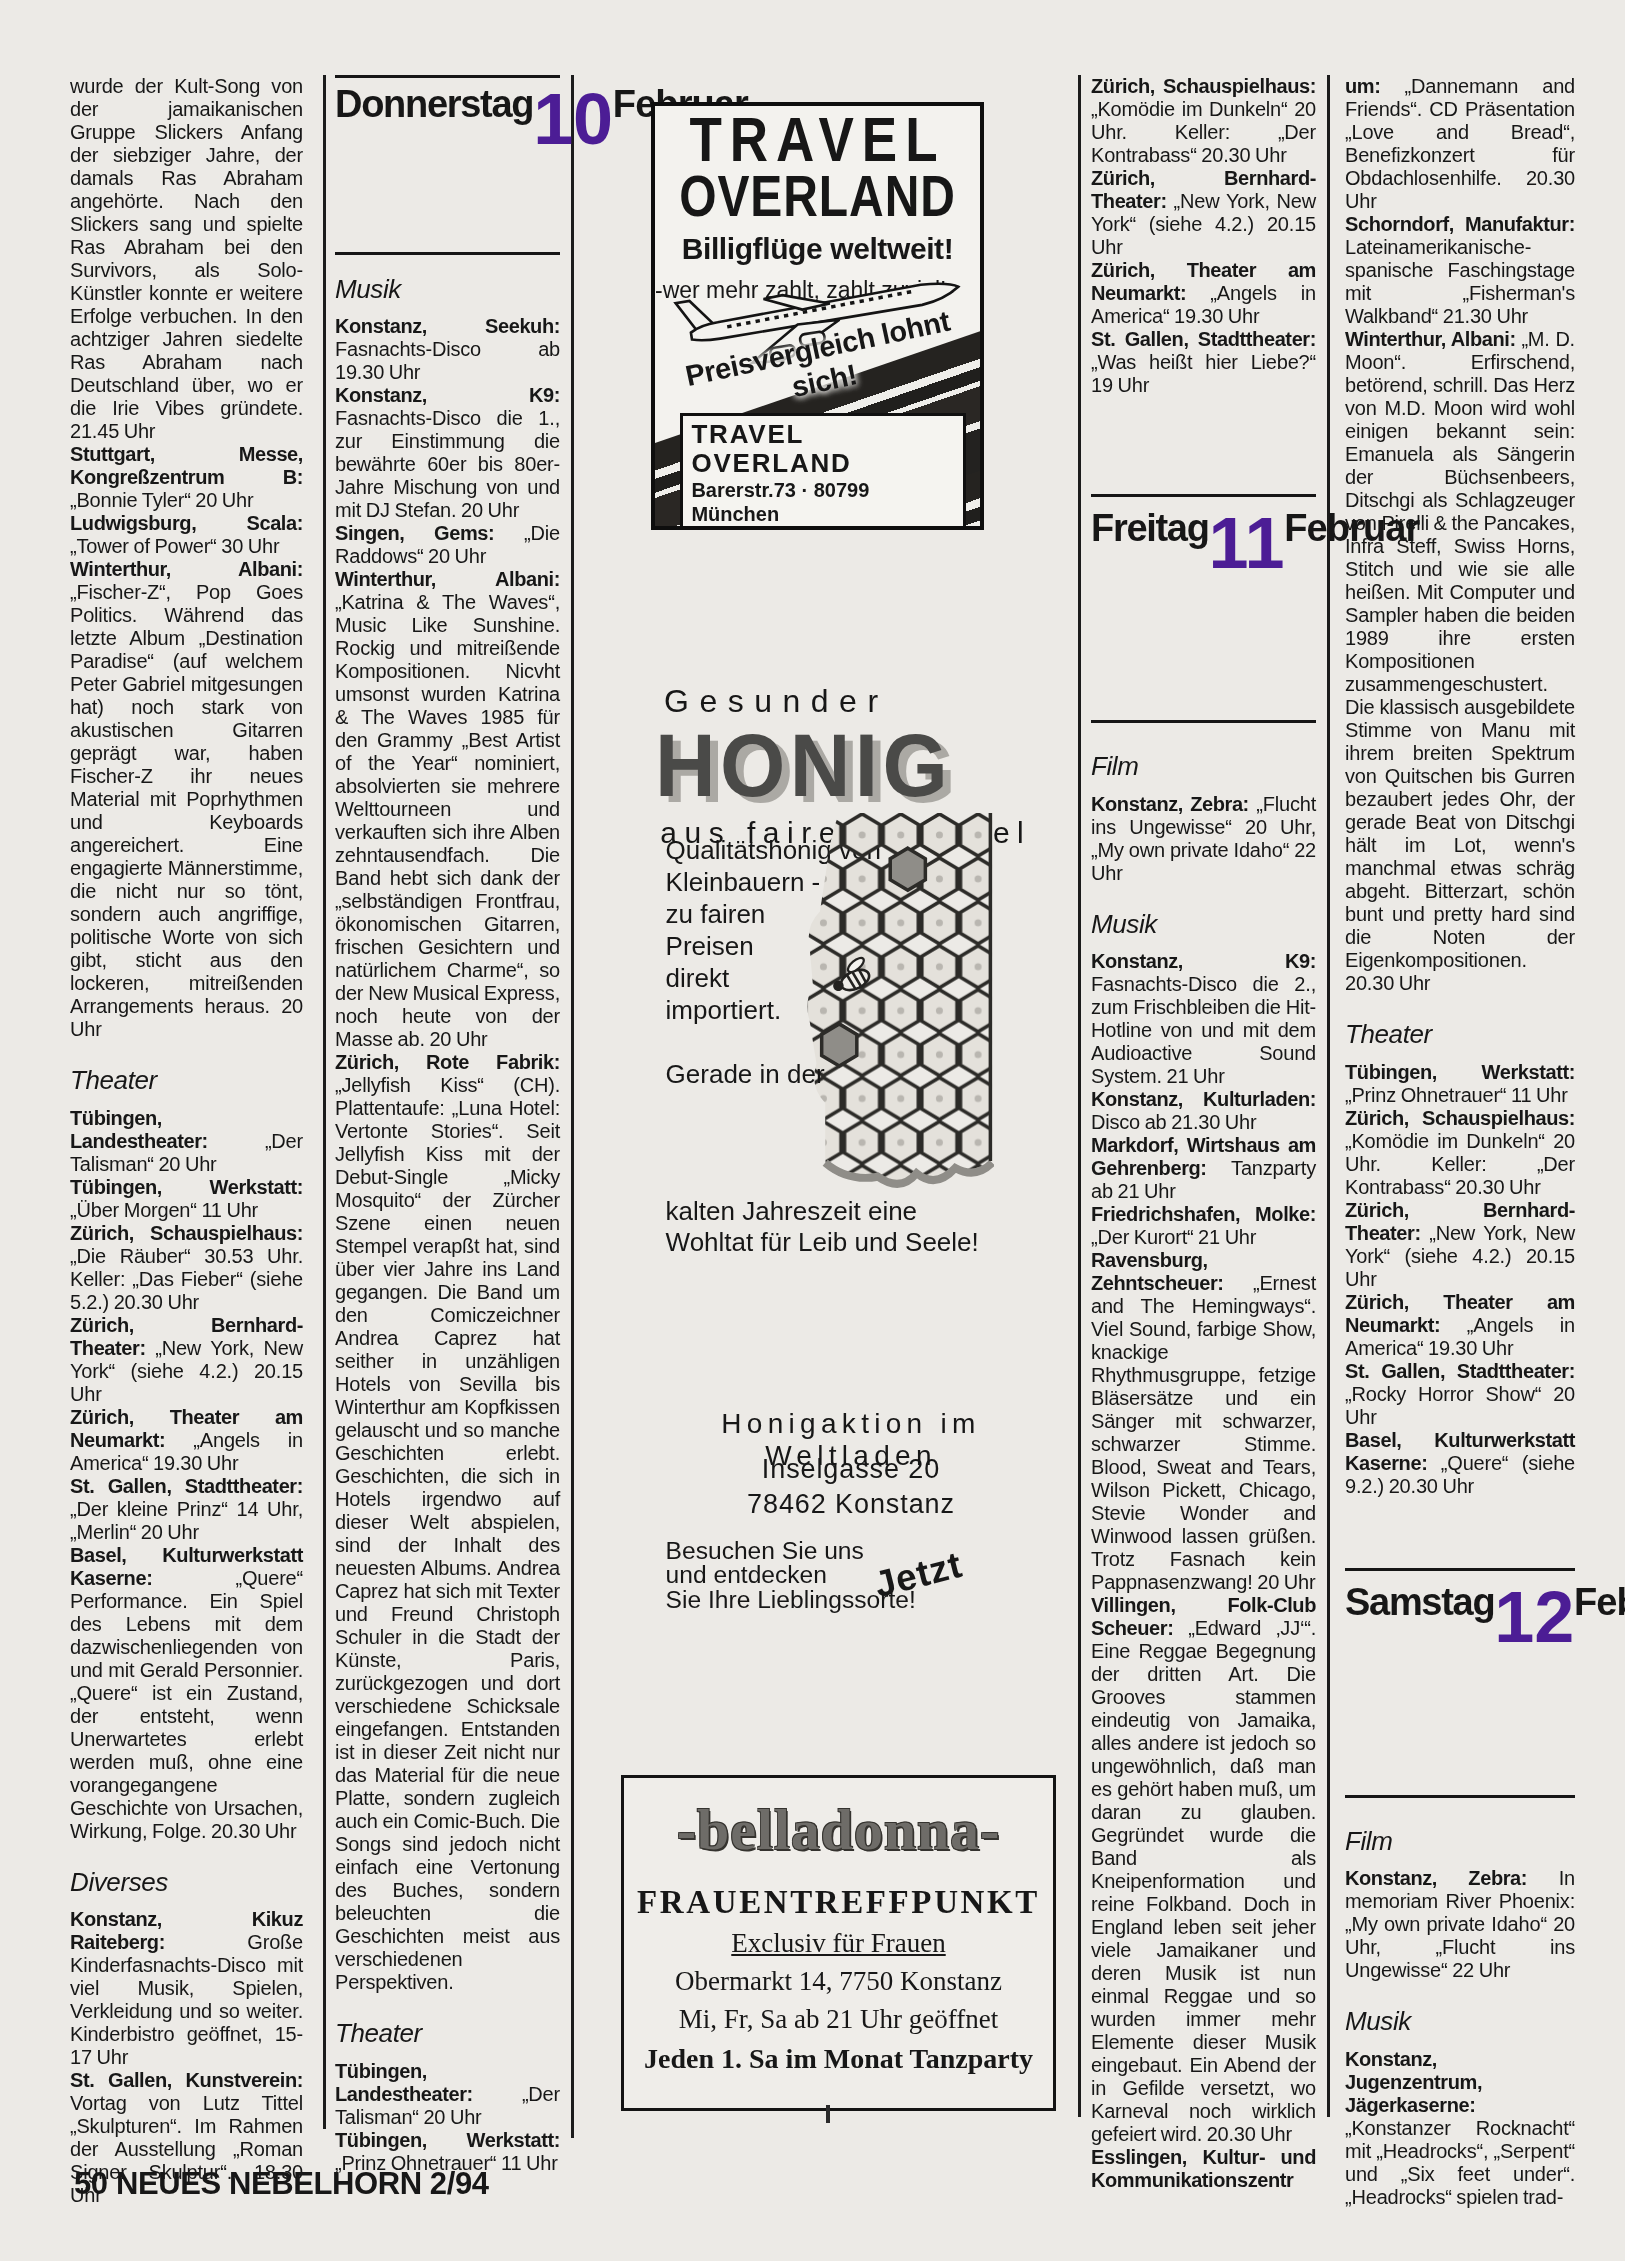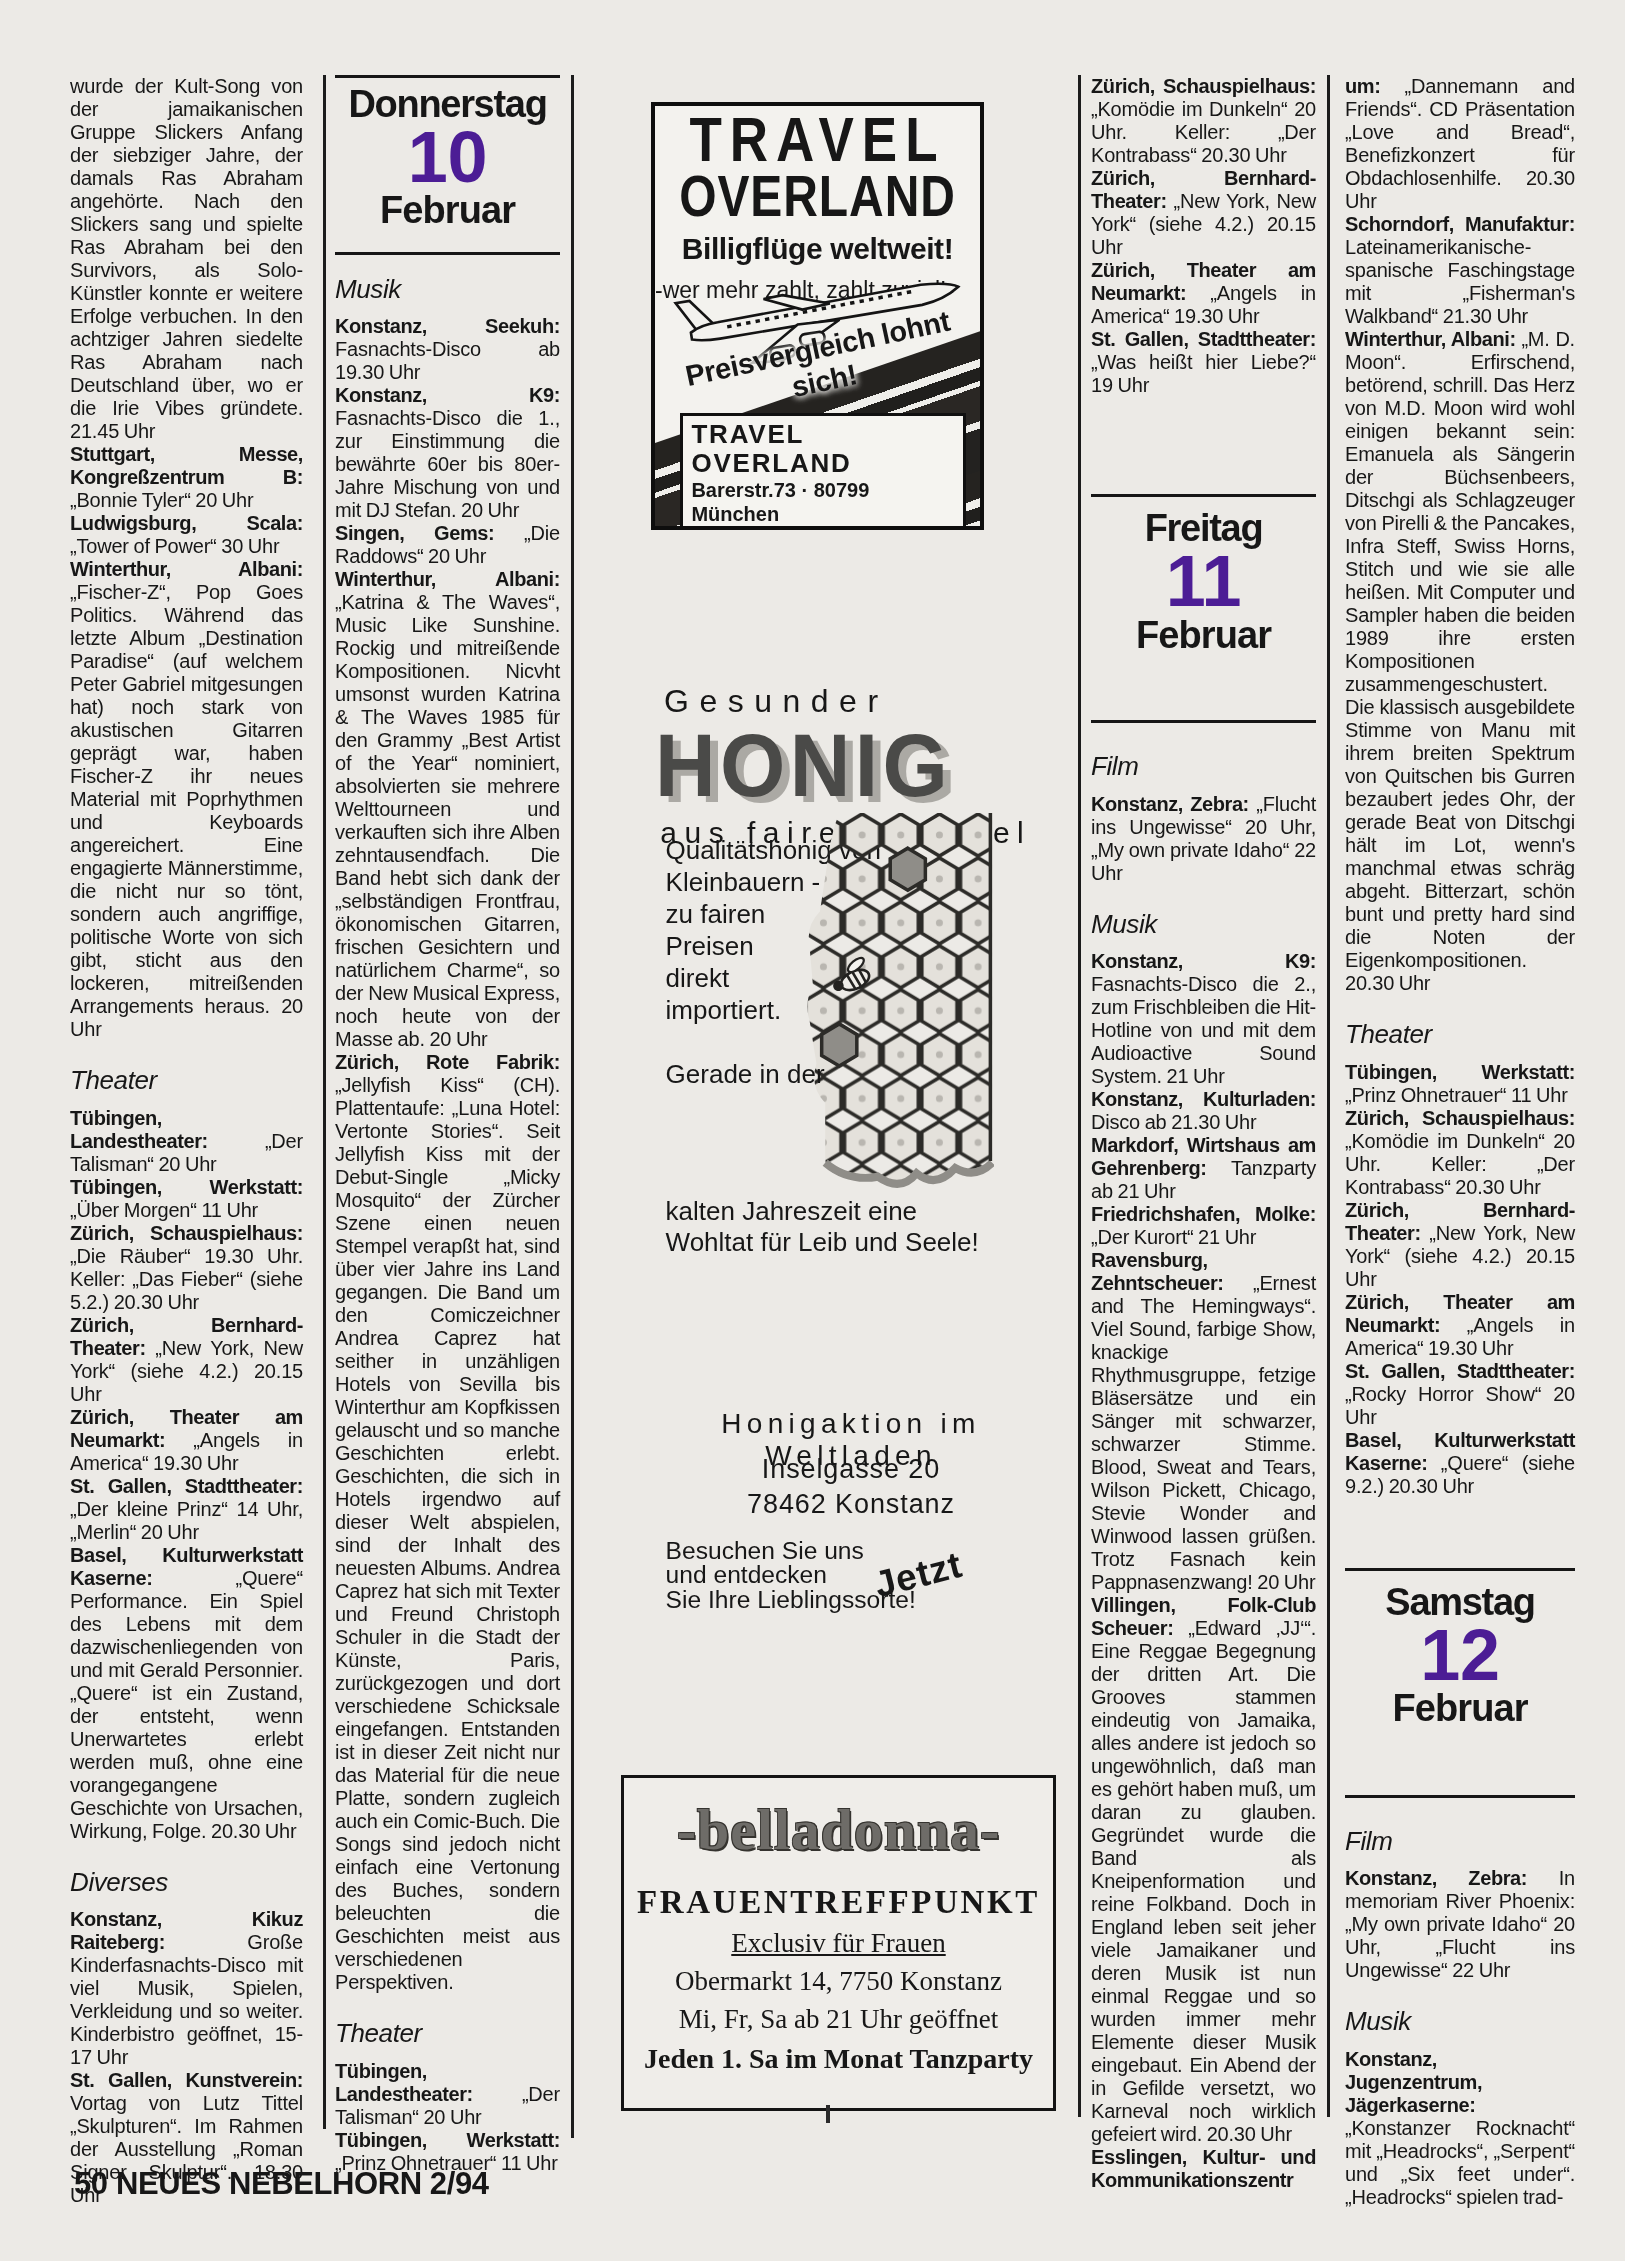--- a/index.html
+++ b/index.html
@@ -21,22 +21,22 @@
 
   
   .vrule{position:absolute;width:2.6px;background:#1c1c1c;}
   #rule1{left:323px;top:75px;height:2054px;}
   #rule2{left:571px;top:75px;height:2063px;}
   #rule3{left:1078px;top:75px;height:2042px;}
   #rule4{left:1327px;top:75px;height:2042px;}
 
   
   .daybox{border-top:3.5px solid #161616;border-bottom:3.5px solid #161616;
-          text-align:center;display:flex;flex-direction:column;
-          }
+          text-align:center;display:flex;flex-direction:row;
+          justify-content:space-between;}
   .daybox .dayname{font-size:38px;font-weight:bold;letter-spacing:-1.3px;line-height:1;}
   .daybox .daynum{font-size:72px;font-weight:bold;line-height:.95;color:#4c1d95;}
   .daybox .daymonth{font-size:38px;font-weight:bold;letter-spacing:-0.9px;line-height:1;}
   .daybox-don{height:156px;padding:7px 0 10.5px;margin-bottom:3.5px;}
   .daybox-fre{height:195px;padding:12.3px 0 16px;margin-top:97px;margin-bottom:30px;}
   .daybox-sam{height:197px;padding:12px 0 15px;margin-top:70px;margin-bottom:30px;}
 
   
   #ad-travel{position:absolute;left:651px;top:102px;width:325px;height:420px;
              border:4.4px solid #0e0e0e;background:#f3f2ee;overflow:hidden;}
@@ -113,21 +113,21 @@
   <div class="vrule" id="rule4"></div>
 
   <div class="col" id="col1">
     <p class="entry"><span>wurde der Kult-Song von der jamaikanischen Gruppe Slickers Anfang der siebziger Jahre, der damals Ras Abraham angehörte. Nach den Slickers sang und spielte Ras Abraham bei den Survivors, als Solo-Künstler konnte er weitere Erfolge verbuchen. In den achtziger Jahren siedelte Ras Abraham nach Deutschland über, wo er die Irie Vibes gründete. 21.45 Uhr</span></p>
     <p class="entry"><b>Stuttgart, Messe, Kongreßzentrum B:</b><span> „Bonnie Tyler“ 20 Uhr</span></p>
     <p class="entry"><b>Ludwigsburg, Scala:</b><span> „Tower of Power“ 30 Uhr</span></p>
     <p class="entry"><b>Winterthur, Albani:</b><span> „Fischer-Z“, Pop Goes Politics. Während das letzte Album „Destination Paradise“ (auf welchem Peter Gabriel mitgesungen hat) noch stark von akustischen Gitarren geprägt war, haben Fischer-Z ihr neues Material mit Poprhythmen und Keyboards angereichert. Eine engagierte Männerstimme, die nicht nur so tönt, sondern auch angriffige, politische Worte von sich gibt, sticht aus den lockeren, mitreißenden Arrangements heraus. 20 Uhr</span></p>
     <h3 class="section">Theater</h3>
     <p class="entry"><b>Tübingen, Landestheater:</b><span> „Der Talisman“ 20 Uhr</span></p>
     <p class="entry"><b>Tübingen, Werkstatt:</b><span> „Über Morgen“ 11 Uhr</span></p>
-    <p class="entry"><b>Zürich, Schauspielhaus:</b><span> „Die Räuber“ 19.30 Uhr. Keller: „Das Fieber“ (siehe 5.2.) 20.30 Uhr</span></p>
+    <p class="entry"><b>Zürich, Schauspielhaus:</b><span> „Die Räuber“ 30.53 Uhr. Keller: „Das Fieber“ (siehe 5.2.) 20.30 Uhr</span></p>
     <p class="entry"><b>Zürich, Bernhard-Theater:</b><span> „New York, New York“ (siehe 4.2.) 20.15 Uhr</span></p>
     <p class="entry"><b>Zürich, Theater am Neumarkt:</b><span> „Angels in America“ 19.30 Uhr</span></p>
     <p class="entry"><b>St. Gallen, Stadttheater:</b><span> „Der kleine Prinz“ 14 Uhr, „Merlin“ 20 Uhr</span></p>
     <p class="entry"><b>Basel, Kulturwerkstatt Kaserne:</b><span> „Quere“ Performance. Ein Spiel des Lebens mit dem dazwischenliegenden von und mit Gerald Personnier. „Quere“ ist ein Zustand, der entsteht, wenn Unerwartetes erlebt werden muß, ohne eine vorangegangene Geschichte von Ursachen, Wirkung, Folge. 20.30 Uhr</span></p>
     <h3 class="section">Diverses</h3>
     <p class="entry"><b>Konstanz, Kikuz Raiteberg:</b><span> Große Kinderfasnachts-Disco mit viel Musik, Spielen, Verkleidung und so weiter. Kinderbistro geöffnet, 15-17 Uhr</span></p>
     <p class="entry"><b>St. Gallen, Kunstverein:</b><span> Vortag von Lutz Tittel „Skulpturen“. Im Rahmen der Ausstellung „Roman Signer Skulptur“. 18.30 Uhr</span></p>
   </div>
 
   <div class="col" id="col2">

